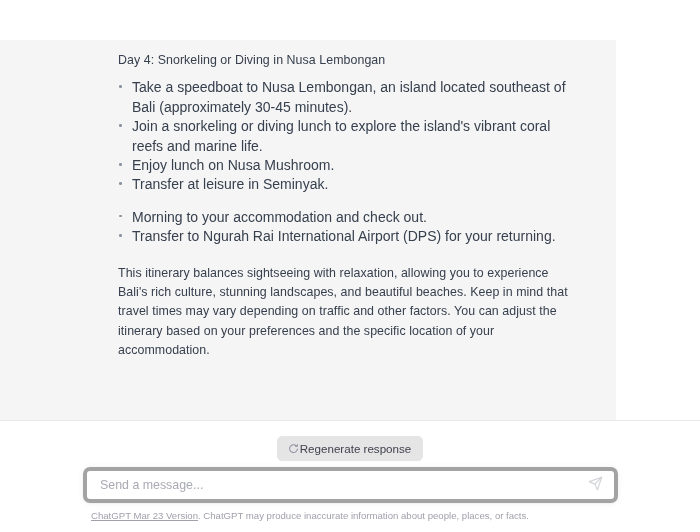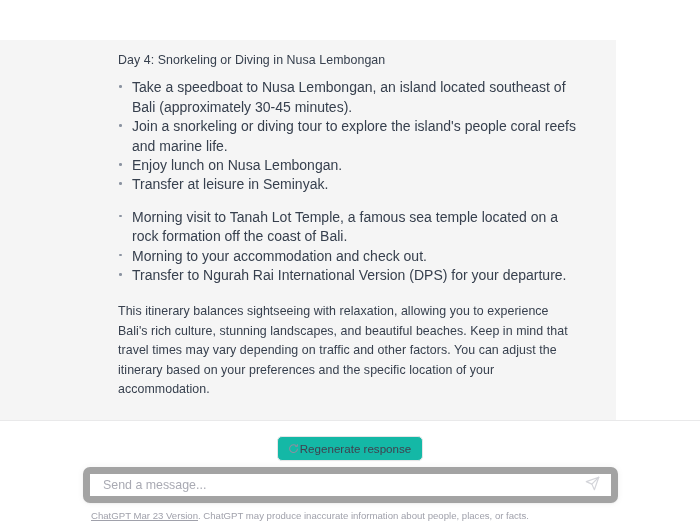--- a/index.html
+++ b/index.html
@@ -108,21 +108,21 @@
     display: flex;
     justify-content: center;
   }
 
   .regen-button {
     display: inline-flex;
     align-items: center;
     gap: 1px;
     height: 25px;
     padding: 0 11px 0 10px;
-    background: #14b8a6;
+    background: #e5e5e5;
     border: 1px solid #e5e5e6;
     border-radius: 5px;
     font-size: 11.6px;
     color: #40414f;
     cursor: pointer;
     box-shadow: 0 1px 1px rgba(0,0,0,0.02);
     white-space: nowrap;
     font-family: "Liberation Sans", sans-serif;
   }
   .regen-button svg { display: block; }
@@ -133,21 +133,21 @@
     top: 46px;
     width: 535px;
     height: 36px;
   }
 
   .composer-box {
     position: relative;
     width: 100%;
     height: 100%;
     background: #ffffff;
-    border: 7px solid #a3a3a3;
+    border: 4px solid #a3a3a3;
     border-radius: 7px;
     box-shadow: 0 0 7px rgba(0,0,0,0.055), 0 1px 2px rgba(0,0,0,0.04);
     display: flex;
     align-items: center;
   }
 
   .composer-input {
     flex: 1;
     border: none;
     outline: none;
@@ -201,32 +201,31 @@
 
 <div class="app">
 
   <div class="transcript">
     <div class="message-block">
 
       <p class="para day-heading">Day 4: Snorkeling or Diving in Nusa Lembongan</p>
 
       <ul class="bullets">
         <li>Take a speedboat to Nusa Lembongan, an island located southeast of Bali (approximately 30-45 minutes).</li>
-        <li>Join a snorkeling or diving tour to explore the island's people coral reefs and marine life.</li>
-        <li>Enjoy lunch on Nusa Lembongan.</li>
+        <li>Join a snorkeling or diving lunch to explore the island's vibrant coral reefs and marine life.</li>
+        <li>Enjoy lunch on Nusa Mushroom.</li>
         <li>Transfer at leisure in Seminyak.</li>
       </ul>
 
       <div class="spacer-sm"></div>
 
 
       <ul class="bullets">
-        <li>Morning visit to Tanah Lot Temple, a famous sea temple located on a rock formation off the coast of Bali.</li>
         <li>Morning to your accommodation and check out.</li>
-        <li>Transfer to Ngurah Rai International Version (DPS) for your departure.</li>
+        <li>Transfer to Ngurah Rai International Airport (DPS) for your returning.</li>
       </ul>
 
       <div class="spacer-md"></div>
 
       <p class="para closing">This itinerary balances sightseeing with relaxation, allowing you to experience Bali's rich culture, stunning landscapes, and beautiful beaches. Keep in mind that travel times may vary depending on traffic and other factors. You can adjust the itinerary based on your preferences and the specific location of your accommodation.</p>
     </div>
   </div>
 
   <div class="composer-region">
 

